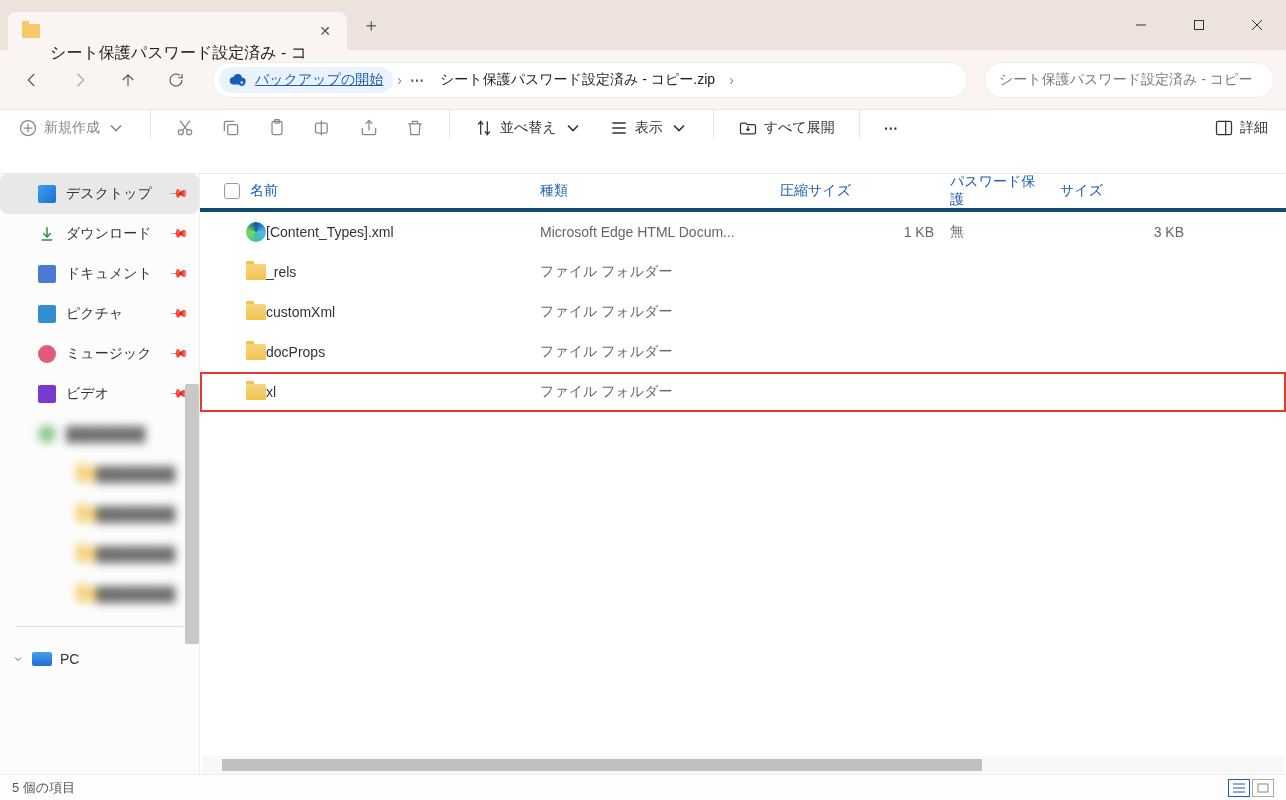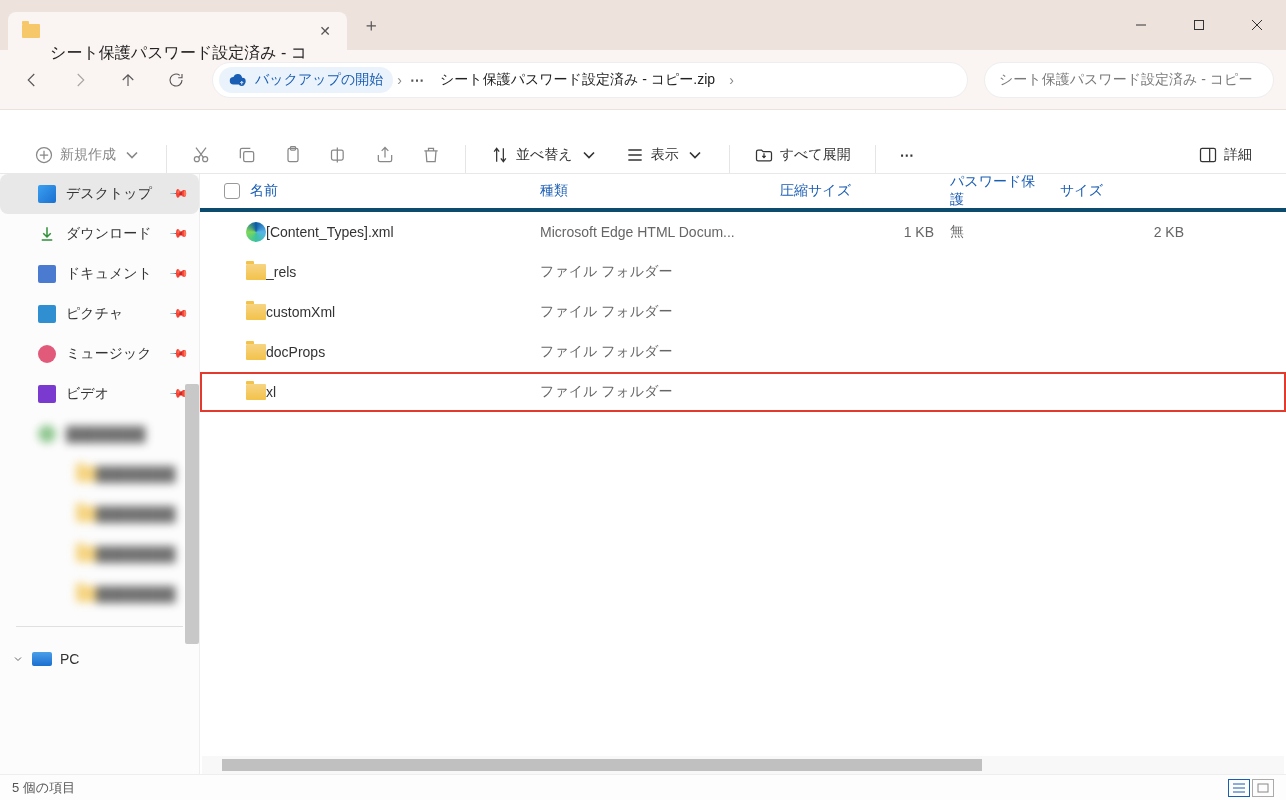--- a/index.html
+++ b/index.html
@@ -14,27 +14,27 @@
 .tab-add { width: 40px; height: 40px; display: flex; align-items: center; justify-content: center; color: #555; font-size: 18px; cursor: pointer; margin-left: 4px; }
 .win-controls { margin-left: auto; display: flex; }
 .win-btn { width: 58px; height: 50px; display: flex; align-items: center; justify-content: center; color: #333; cursor: pointer; }
 .win-btn svg { width: 12px; height: 12px; }
 
 .navbar { height: 60px; background: #faf4f2; display: flex; align-items: center; padding: 0 12px; gap: 8px; border-bottom: 1px solid #ebe2de; }
 .nav-btn { width: 40px; height: 36px; display: flex; align-items: center; justify-content: center; color: #555; cursor: pointer; border-radius: 4px; }
 .nav-btn svg { width: 18px; height: 18px; }
 .breadcrumb-wrap { flex: 1; display: flex; align-items: center; background: #fff; border-radius: 18px; height: 36px; padding: 0 6px; margin: 0 8px; border: 1px solid #eee; }
 .bc-chip { display: flex; align-items: center; gap: 8px; padding: 4px 10px; border-radius: 14px; cursor: pointer; }
-.bc-chip.backup { background: #eaf3fb; color: #1a5db4; }
+.bc-chip.backup { background: #eaf3fb; color: #1a5db4; text-decoration: underline; }
 .bc-text { font-size: 14px; color: #222; }
 .bc-chev { color: #888; display: flex; align-items: center; padding: 0 4px; }
 .cloud-icon { width: 18px; height: 18px; }
 .searchbox { width: 290px; height: 36px; background: #fff; border-radius: 18px; display: flex; align-items: center; padding: 0 14px; color: #7a7a7a; border: 1px solid #eee; overflow: hidden; white-space: nowrap; }
 
-.toolbar { height: 64px; background: #fff; display: flex; align-items: flex-end; padding: 0 24px; gap: 6px; border-bottom: 1px solid #e8e8e8; }
+.toolbar { height: 64px; background: #fff; display: flex; align-items: flex-start; padding: 0 8px; gap: 6px; border-bottom: 1px solid #e8e8e8; }
 .tb-btn { height: 36px; padding: 0 10px; display: flex; align-items: center; gap: 6px; color: #888; cursor: pointer; border-radius: 4px; }
 .tb-btn.primary { color: #888; }
 .tb-btn svg { width: 20px; height: 20px; }
 .tb-sep { width: 1px; height: 28px; background: #e5e5e5; margin: 0 8px; }
 .tb-right { margin-left: auto; display: flex; align-items: center; gap: 8px; }
 .tb-black { color: #333; }
 
 .content { display: flex; height: calc(800px - 50px - 60px - 64px - 26px); }
 .sidebar { width: 200px; background: #fcfcfc; border-right: 1px solid #eee; overflow-y: auto; position: relative; }
 .side-item { height: 40px; display: flex; align-items: center; padding: 0 12px 0 38px; gap: 10px; cursor: pointer; position: relative; font-size: 14px; color: #333; border-radius: 8px; }
@@ -322,21 +322,21 @@
     </div>
     <div id="filelist">
         <div class="filerow">
           <div class="fcol name">
             <span class="edge-icon"></span>
             <span>[Content_Types].xml</span>
           </div>
           <div class="fcol type">Microsoft Edge HTML Docum...</div>
           <div class="fcol csize">1 KB</div>
           <div class="fcol pwd">無</div>
-          <div class="fcol size">2 KB</div>
+          <div class="fcol size">3 KB</div>
         </div>
         <div class="filerow">
           <div class="fcol name">
             <span class="folder-icon"></span>
             <span>_rels</span>
           </div>
           <div class="fcol type">ファイル フォルダー</div>
           <div class="fcol csize"></div>
           <div class="fcol pwd"></div>
           <div class="fcol size"></div>

